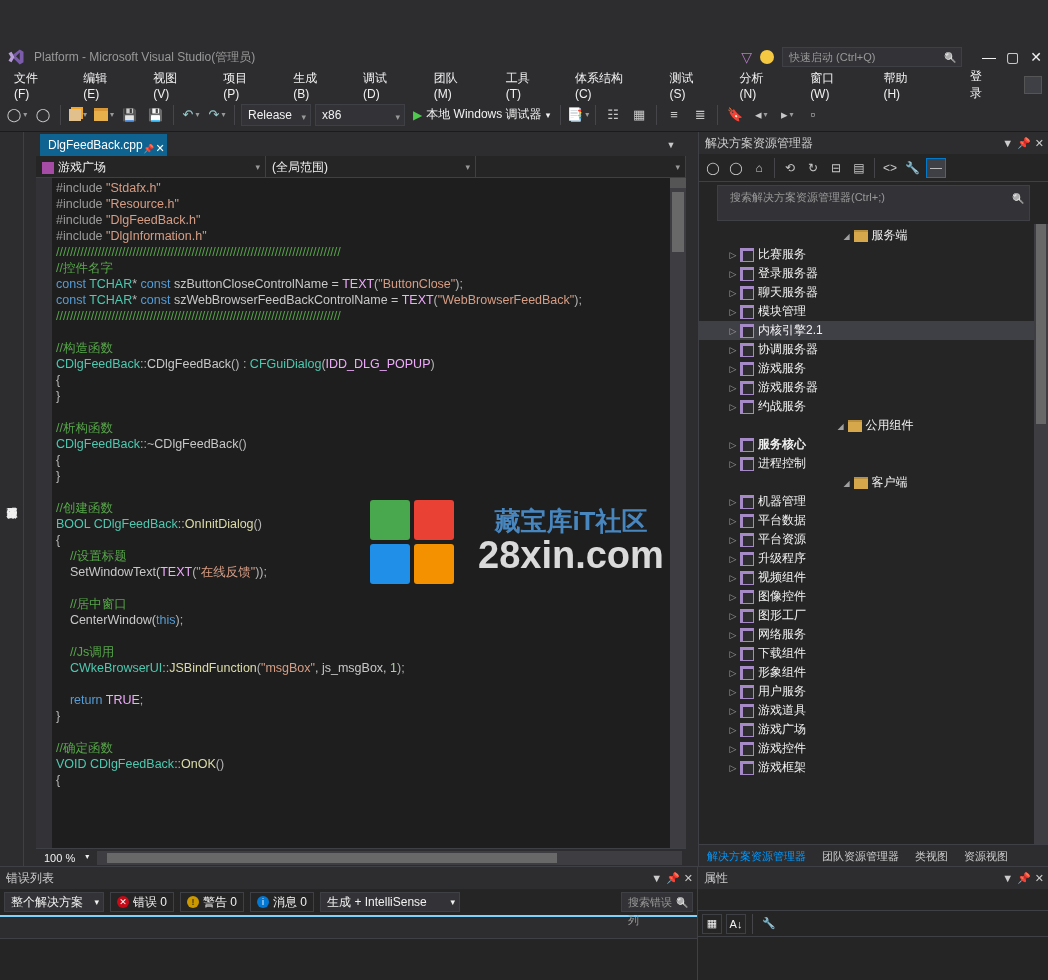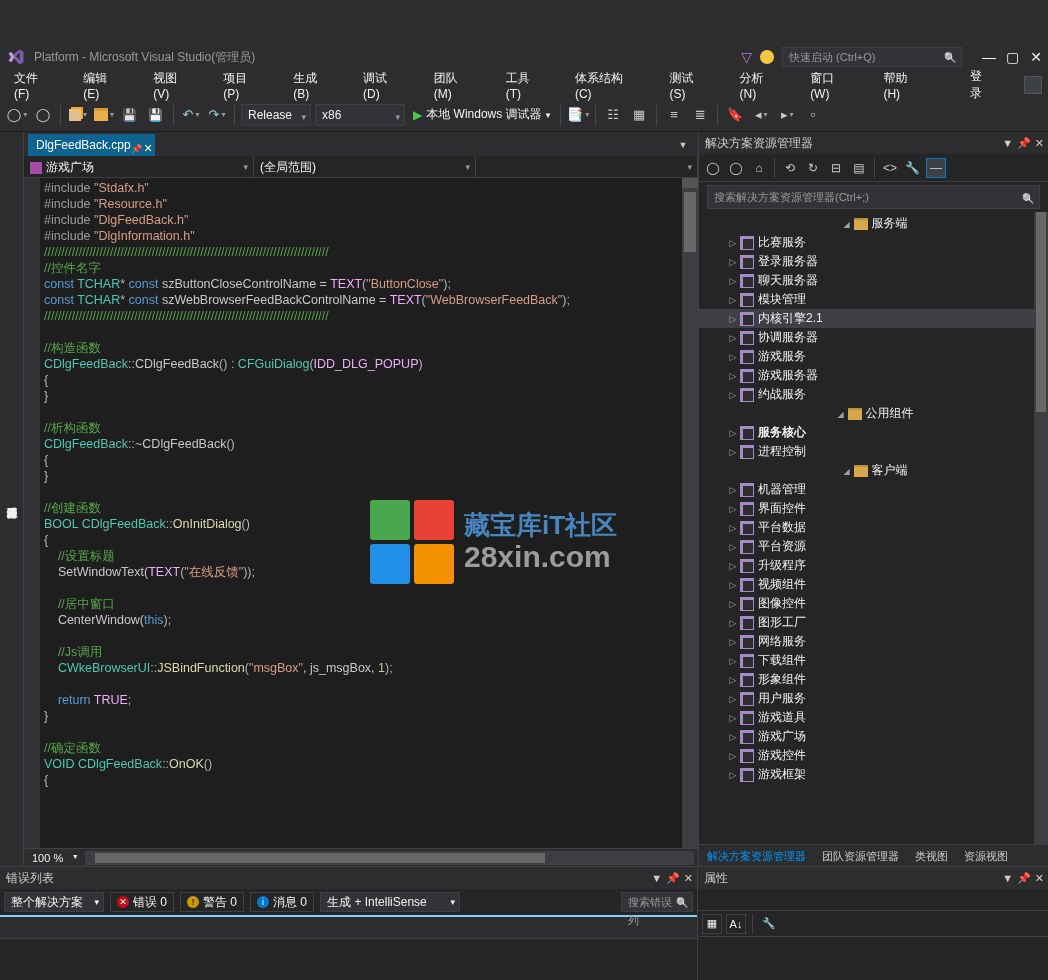--- a/index.html
+++ b/index.html
@@ -27,21 +27,21 @@
 .tb-select { height: 22px; background: #333337; border: 1px solid #3f3f46; color: #f1f1f1; padding: 0 18px 0 6px; font-size: 12px; min-width: 60px; position: relative; line-height: 20px; }
 .tb-select::after { content: "▾"; position: absolute; right: 4px; top: 2px; font-size: 9px; color: #999; }
 .tb-run { display: flex; align-items: center; cursor: pointer; padding: 0 4px; }
 .tb-run .play { color: #4ec94e; font-size: 12px; margin-right: 4px; }
 .ic-new::before { content: ""; display:inline-block; width:12px; height:12px; background:#e2c08d; box-shadow: 2px -2px 0 #f5a623; }
 .ic-open::before { content:""; display:inline-block; width:14px; height:10px; background:#e8b04b; border-top:3px solid #d89838;}
 .ic-save::before { content:"💾"; filter:hue-rotate(20deg) brightness(0.9); font-size:12px;}
 .ic-saveall::before { content:"💾"; font-size:12px; filter:brightness(1.1);}
 .ic-undo::before { content:"↶"; color:#9cc;}
 .ic-redo::before { content:"↷"; color:#9cc;}
-.main-area { display: flex; height: 734px; }
+.main-area { display: flex; height: 734px; gap: 12px; }
 .left-tool-strip { width: 24px; background: #2d2d30; border-right: 1px solid #3f3f46; writing-mode: vertical-rl; text-align: center; padding: 8px 2px; color: #f1f1f1; font-size: 11px; }
 .left-tool-strip .v-tab { padding: 6px 2px; cursor: pointer; }
 .editor-area { flex: 1; display: flex; flex-direction: column; background: #1e1e1e; min-width: 0; }
 .doc-tabs { height: 24px; background: #2d2d30; display: flex; align-items: flex-end; padding-left: 4px; position: relative; }
 .doc-tab { height: 22px; background: #0e6390; color: #fff; padding: 0 24px 0 8px; line-height: 22px; font-size: 12px; position: relative; cursor: pointer; }
 .doc-tab .pin { position: absolute; right: 12px; top: 4px; font-size: 9px; }
 .doc-tab .close { position: absolute; right: 2px; top: 3px; font-size: 11px; }
 .doc-tabs-right { position: absolute; right: 4px; top: 2px; display: flex; gap: 4px; }
 .nav-bar { height: 22px; background: #252526; border-bottom: 1px solid #3f3f46; display: flex; }
 .nav-combo { flex: 1; border-right: 1px solid #3f3f46; padding: 0 6px; line-height: 22px; font-size: 12px; color: #f1f1f1; position: relative; cursor: pointer; }
@@ -69,21 +69,21 @@
 .zoom-bar .zoom-sel::after { content:"▾"; position:absolute; right:2px; font-size:8px;}
 .zoom-bar .h-scroll { flex:1; height:14px; background:#3e3e42; margin-left:6px; position:relative;}
 .zoom-bar .h-scroll .thumb { position:absolute; left:10px; width:450px; top:2px; bottom:2px; background:#686868;}
 .right-panel { width: 350px; background: #252526; border-left: 1px solid #3f3f46; display: flex; flex-direction: column; }
 .panel-header { height: 22px; background: #2d2d30; display: flex; align-items: center; padding: 0 6px; color: #ccc; font-size: 12px; position: relative; }
 .panel-header .ph-btns { position: absolute; right: 4px; display: flex; gap: 4px; }
 .panel-header .ph-btns span { cursor:pointer; font-size:11px; }
 .se-toolbar { height: 28px; display: flex; align-items: center; padding: 0 4px; gap: 3px; border-bottom: 1px solid #3f3f46; }
 .se-tb-btn { width: 20px; height: 20px; display:flex; align-items:center; justify-content:center; color:#c8c8c8; font-size:12px; cursor:pointer; border:1px solid transparent;}
 .se-tb-btn.active { border-color:#007acc; background:#3f3f46;}
-.se-search { height: 24px; margin: 3px 8px; background: #333337; border: 1px solid #3f3f46; padding: 0 20px 0 6px; color: #999; font-size: 11px; line-height: 22px; position: relative; }
+.se-search { height: 36px; margin: 3px 18px; background: #333337; border: 1px solid #3f3f46; padding: 0 20px 0 12px; color: #999; font-size: 11px; line-height: 22px; position: relative; }
 .se-search::after { content:"🔍"; position:absolute; right:4px; top:2px; font-size:10px; filter:grayscale(1) brightness(1.5);}
 .tree { flex: 1; overflow-y: auto; padding: 2px 0; position: relative; }
 .tree-scroll-v { position:absolute; right:0; top:0; bottom:0; width:14px; background:#3e3e42;}
 .tree-scroll-v .thumb { position:absolute; left:2px; right:2px; top:0; height:200px; background:#686868;}
 .tree-node { height: 19px; display: flex; align-items: center; padding-left: 4px; cursor: pointer; font-size: 12px; color: #f1f1f1; }
 .tree-node.selected { background: #3f3f46; }
 .tree-node .expander { width: 12px; font-size: 9px; color: #a0a0a0; text-align: center; }
 .tree-node .expander.open::before { content: "◢"; font-size: 8px;}
 .tree-node .expander.closed::before { content: "▷"; }
 .tree-node .ticon { width: 16px; height: 14px; margin-right: 3px; display:flex; align-items:center; justify-content:center;}
@@ -104,25 +104,25 @@
 .el-toggle { height: 20px; display: flex; align-items: center; padding: 0 6px; border: 1px solid #3f3f46; cursor: pointer; gap: 4px; font-size: 12px;}
 .el-toggle .dot { width:12px; height:12px; border-radius:50%; display:flex; align-items:center; justify-content:center; font-size:9px; color:#fff;}
 .dot.err { background:#c50b17;} .dot.warn { background:#cc9900; color:#000;} .dot.info { background:#0078d4;}
 .el-search { flex: 0 0 auto; width: 72px; height: 20px; background: #333337; border: 1px solid #3f3f46; padding: 0 18px 0 6px; color: #999; font-size: 11px; line-height: 18px; position: relative; margin-left: auto; }
 .el-search::after { content:"🔍"; position:absolute; right:3px; top:1px; font-size:10px; filter:grayscale(1) brightness(1.5);}
 .el-grid-header { height: 22px; background: #2d2d30; border-bottom: 1px solid #3f3f46; display: flex; font-size: 12px; }
 .el-col { border-right: 1px solid #3f3f46; padding: 0 6px; line-height: 22px; margin-top: 24px; }
 .el-grid-body { flex: 1; background: #252526; }
 .props-toolbar { height: 26px; border-bottom:1px solid #3f3f46; display:flex; align-items:center; padding:0 4px; gap:4px;}
 .props-toolbar .pt-btn { width:20px; height:20px; border:1px solid #3f3f46; display:flex; align-items:center; justify-content:center; font-size:11px; cursor:pointer;}
-.watermark { position: absolute; left: 370px; top: 500px; pointer-events: none; opacity: 0.95; z-index:5; display:flex; align-items:center; gap:10px;}
+.watermark { position: absolute; left: 370px; top: 500px; pointer-events: none; opacity: 0.95; z-index:5; display:flex; align-items:center; gap:24px;text-align:center;}
 .wm-logo { display:grid; grid-template-columns:40px 40px; grid-template-rows:40px 40px; gap:4px;}
 .wm-logo div { border-radius:3px;}
 .wm-text { font-size: 26px; font-weight: bold; color: #4a8cc7; line-height:1.1;}
-.wm-text .wm2 { color: #a3a3a3; font-size:30px;}
+.wm-text .wm2 { color: #e5e5e5; font-size:38px;}
 </style>
 </head>
 <body>
 
 <div class="titlebar">
   <div class="vs-logo">
     <svg viewBox="0 0 24 24">
         <path fill="#7a5caa" d="M17 2l5 3v14l-5 3-9-9 3-3 6 6V6l-6 6-3-3z"></path>
         <path fill="#b89ed8" d="M2 7l4-2 4 7-4 7-4-2 3-5z"></path>
       </svg>
@@ -364,25 +364,20 @@
           <span class="label">客户端</span>
         </div>
       <div class="tree-node d2">
           <span class="expander closed"></span>
           <span class="ticon proj"></span>
           <span class="label">机器管理</span>
         </div>
       <div class="tree-node d2">
           <span class="expander closed"></span>
           <span class="ticon proj"></span>
-          <span class="label">界面控件</span>
-        </div>
-      <div class="tree-node d2">
-          <span class="expander closed"></span>
-          <span class="ticon proj"></span>
           <span class="label">平台数据</span>
         </div>
       <div class="tree-node d2">
           <span class="expander closed"></span>
           <span class="ticon proj"></span>
           <span class="label">平台资源</span>
         </div>
       <div class="tree-node d2">
           <span class="expander closed"></span>
           <span class="ticon proj"></span>

